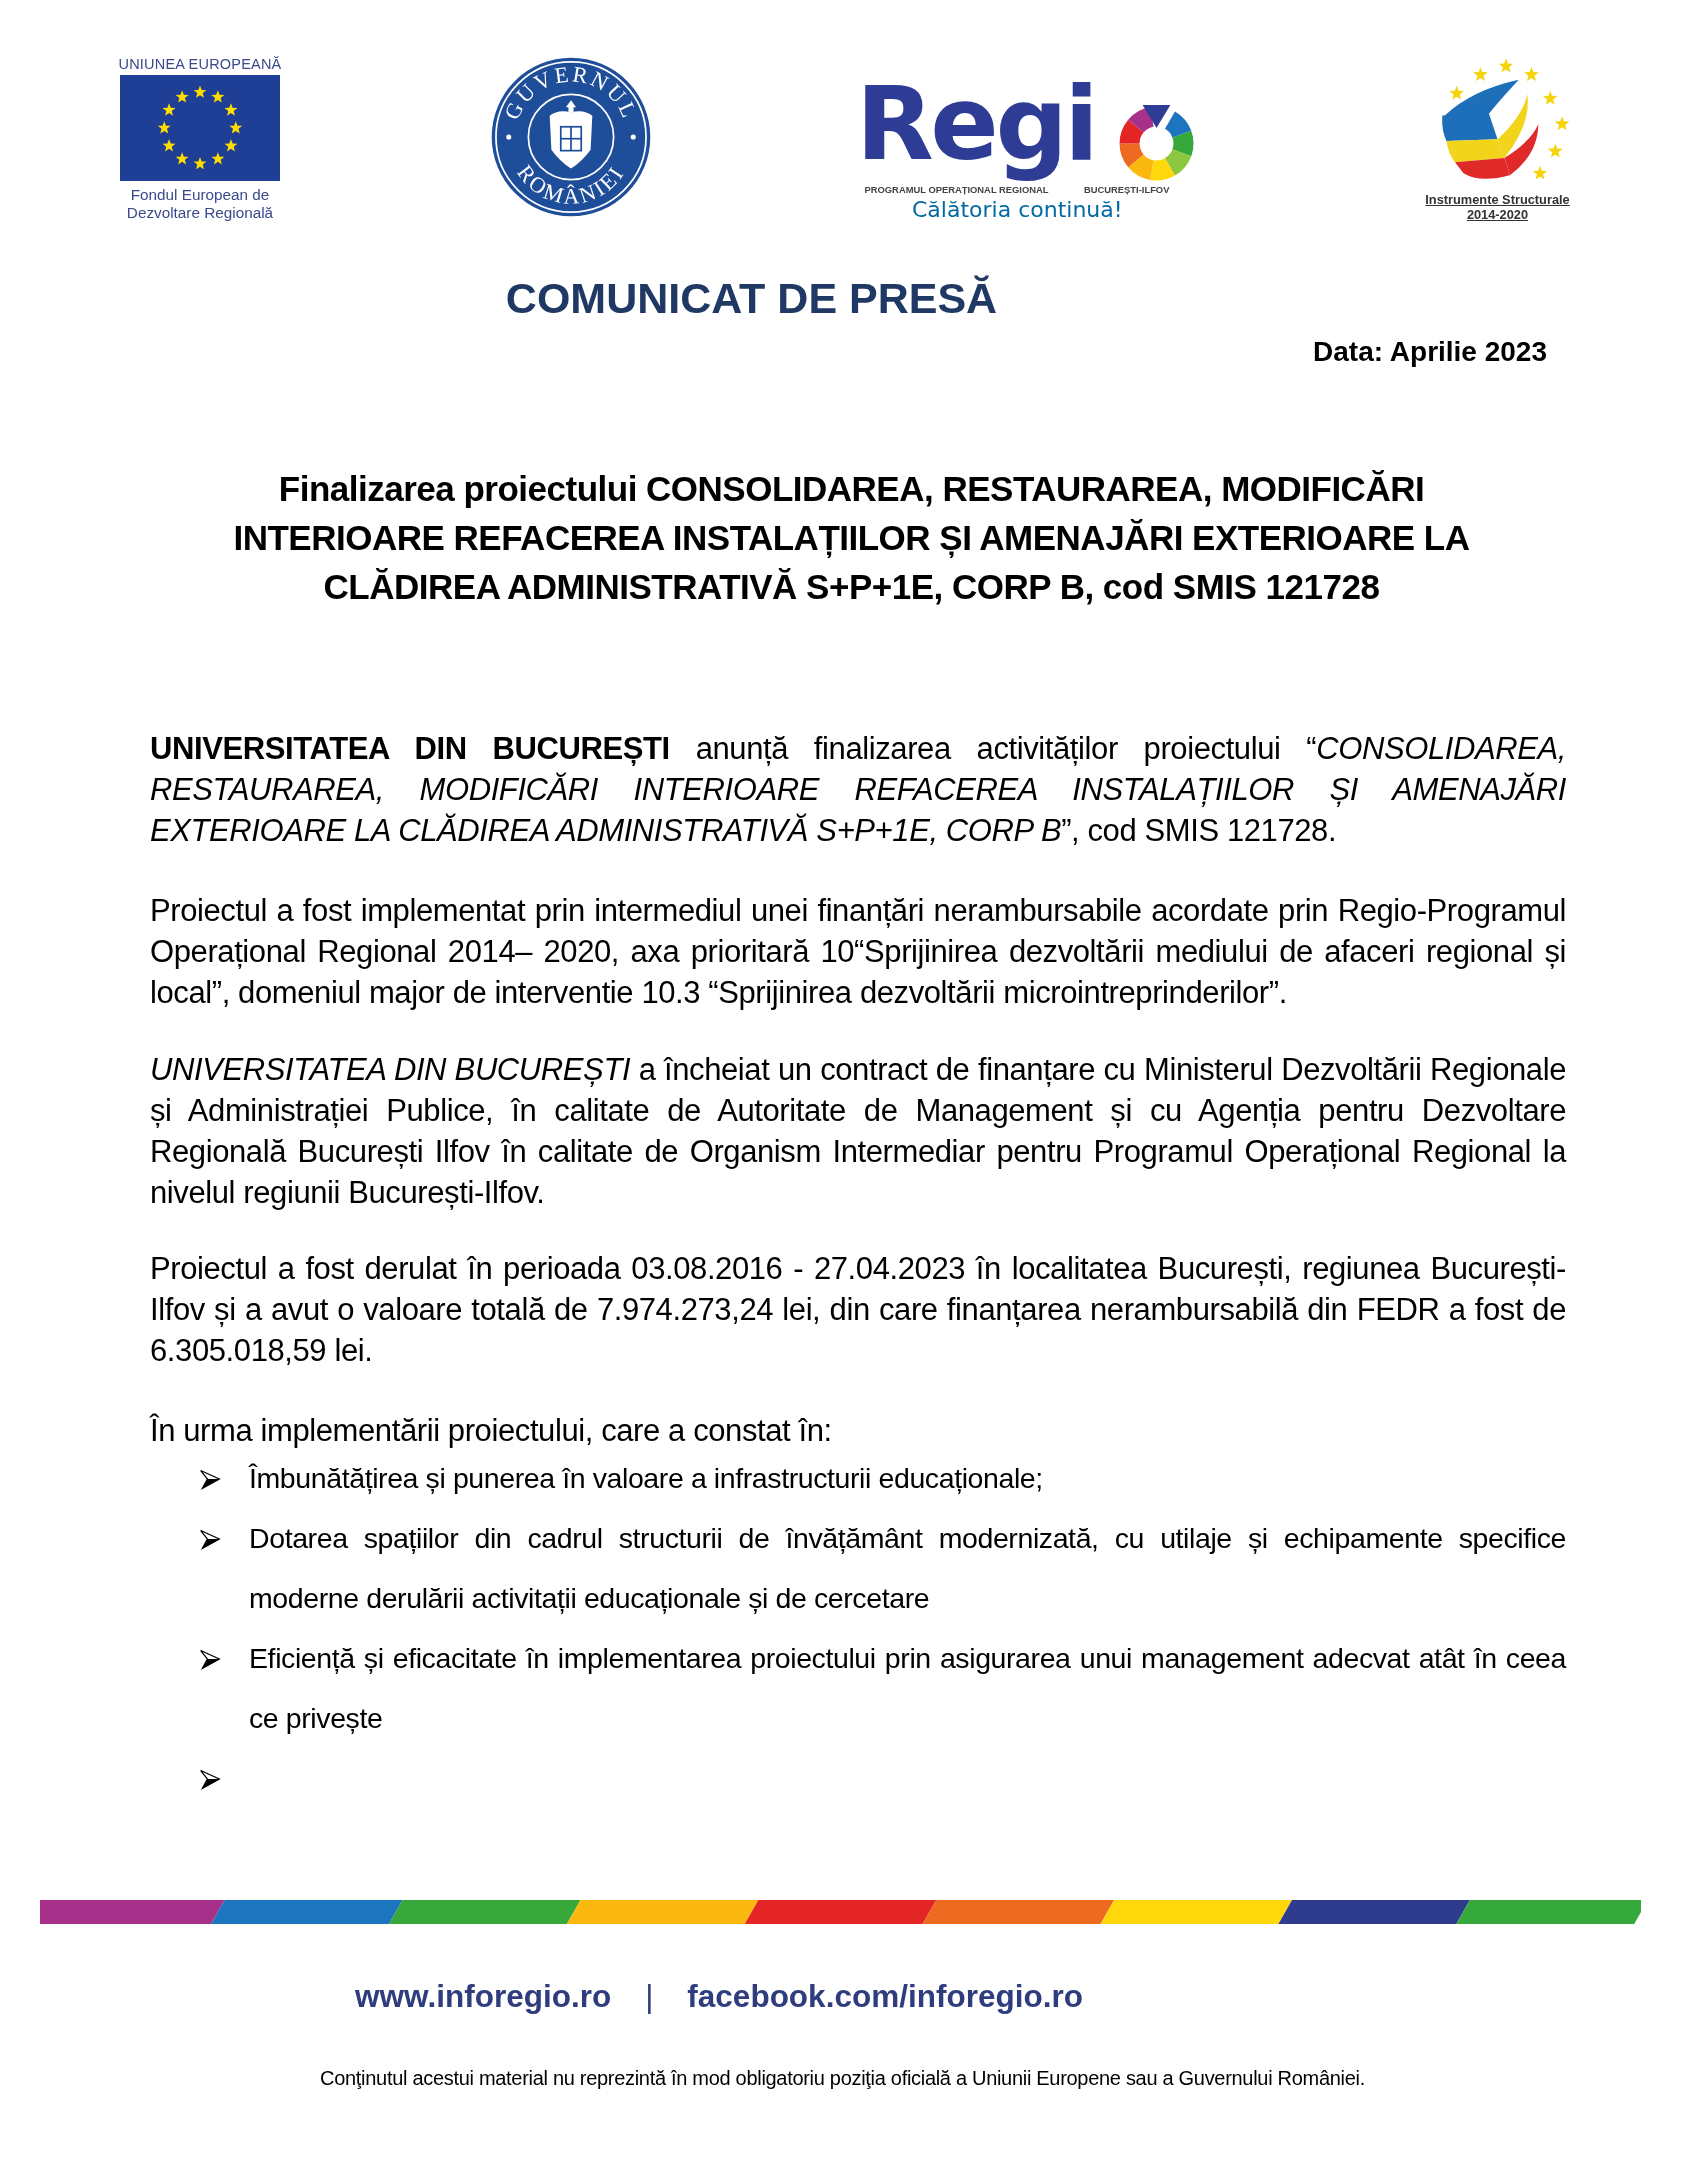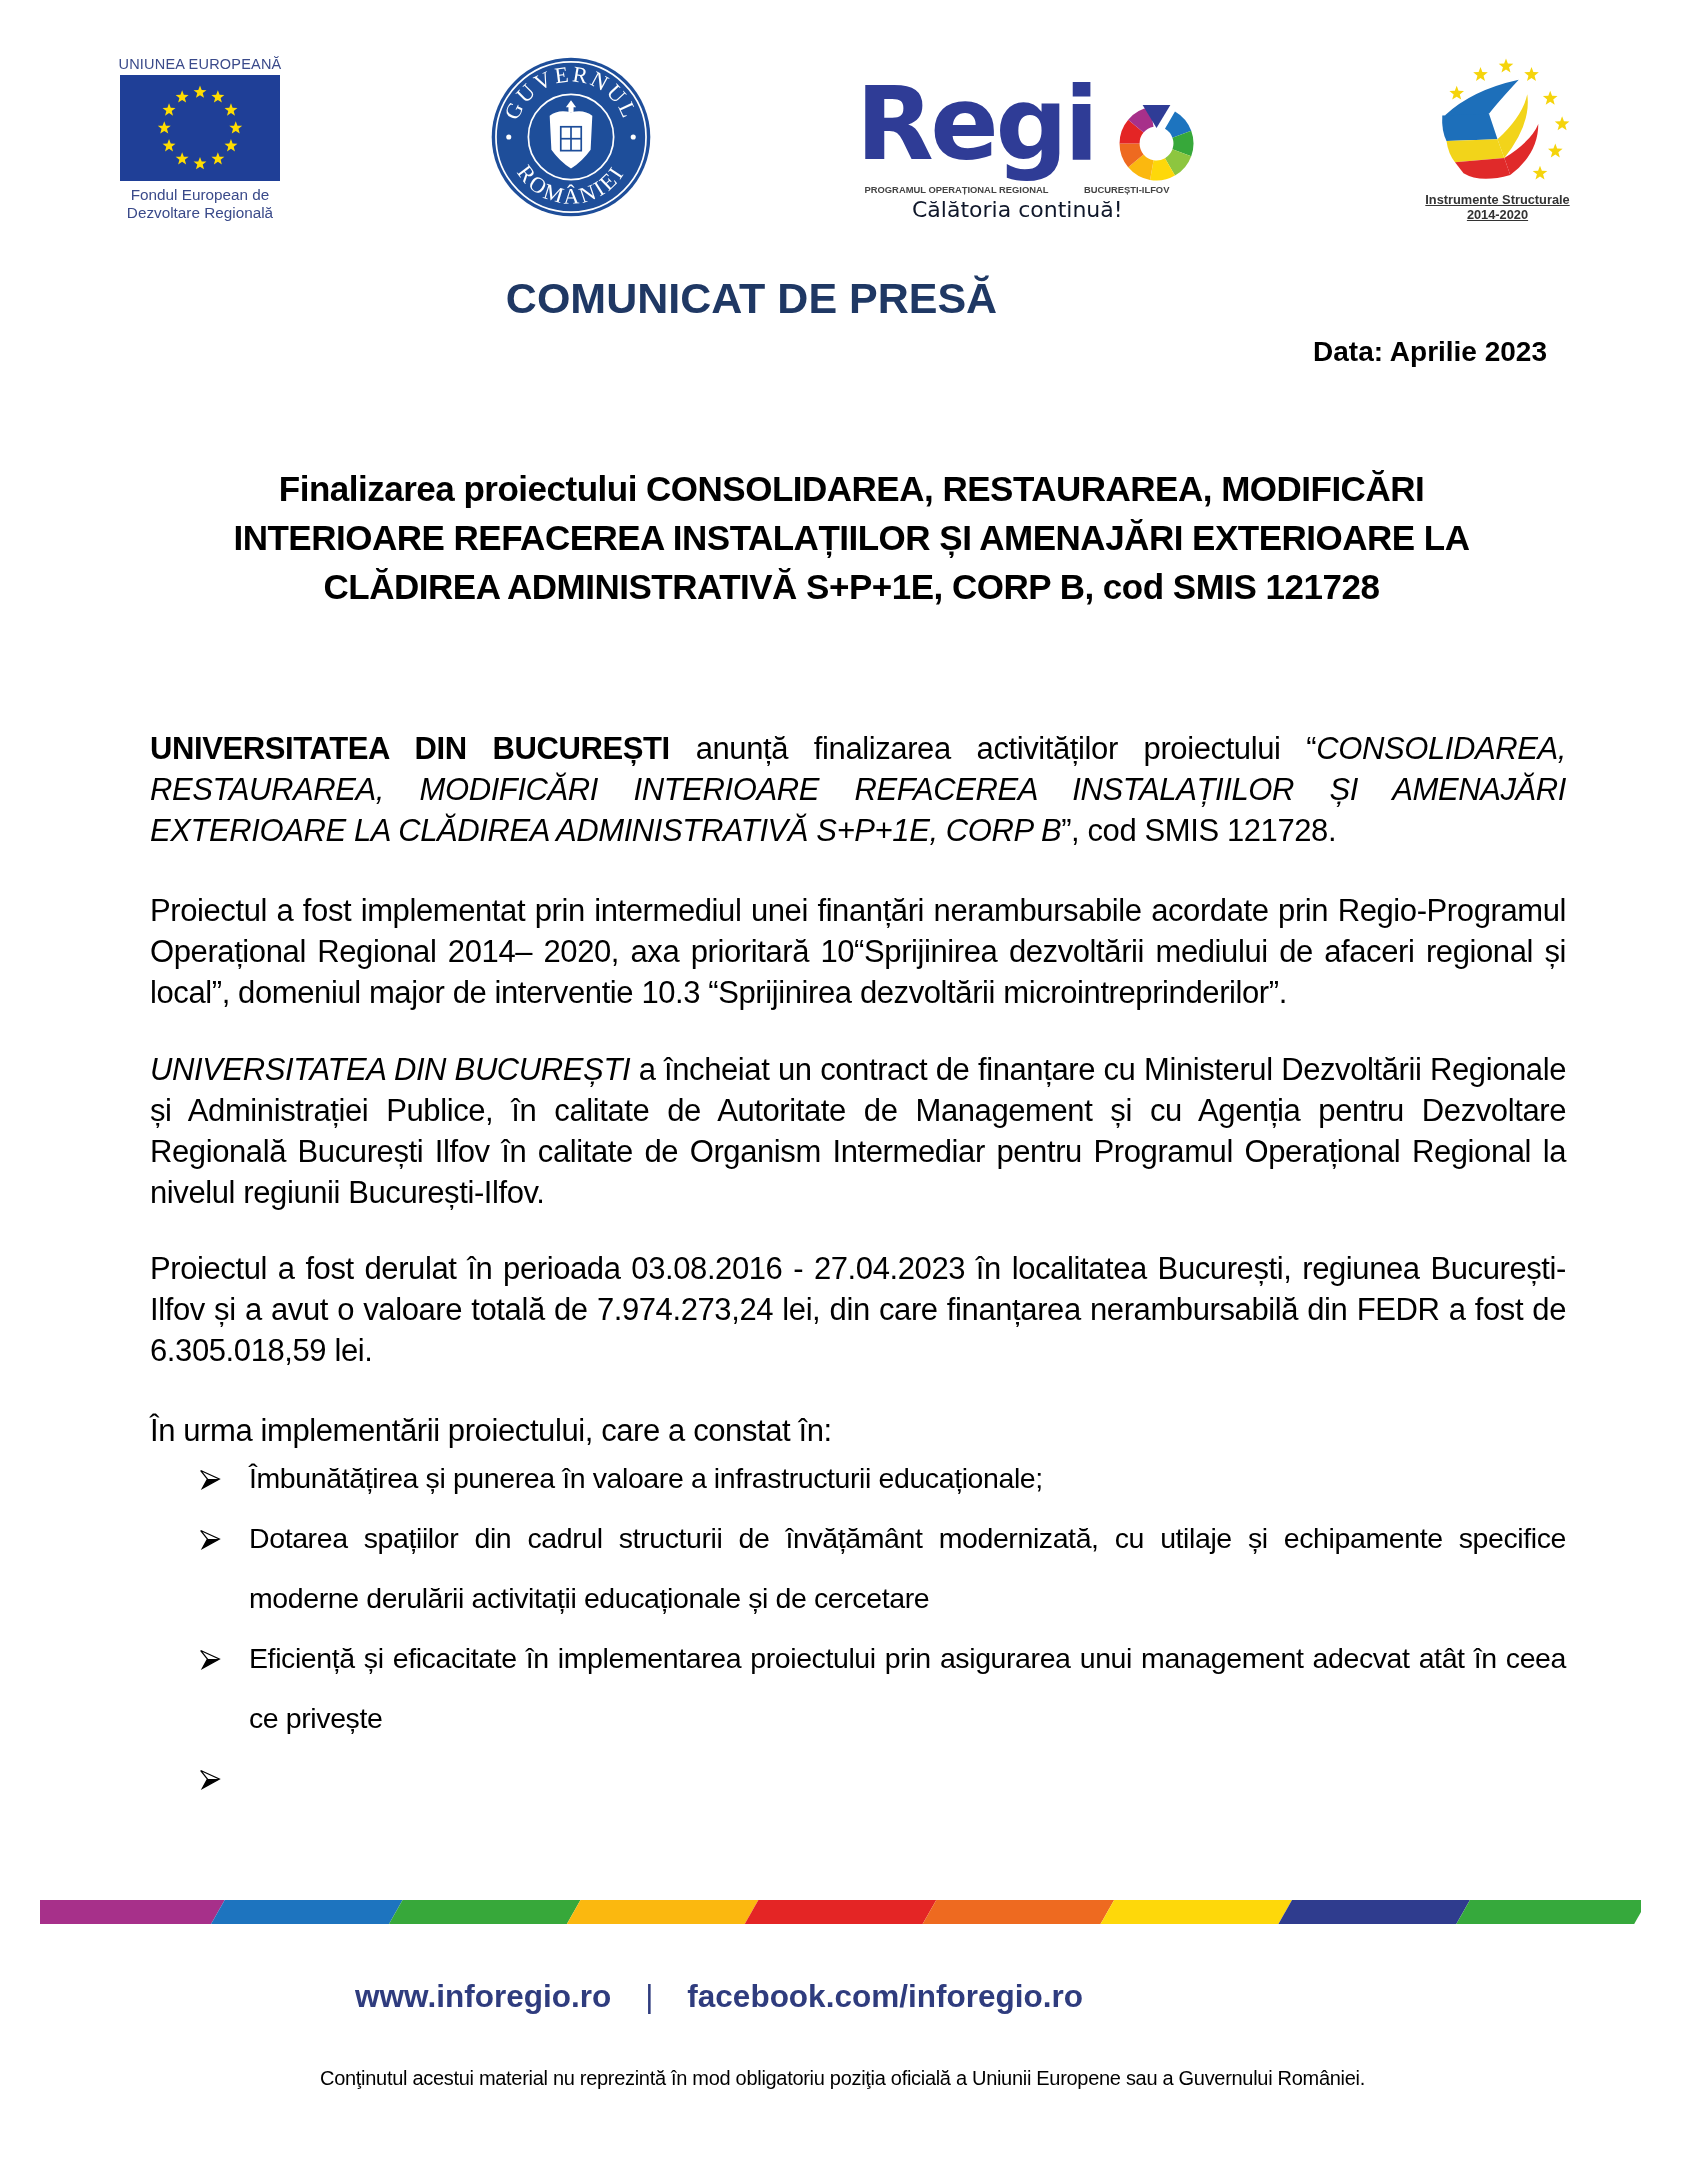--- a/index.html
+++ b/index.html
@@ -13,21 +13,21 @@
   #eu-logo .flag { width: 160px; height: 106px; background: #1f3f97; margin: 3.4px auto 5.1px; position: relative; }
   #eu-logo .eu-bottom { font-size: 15.3px; color: #3a4a8a; text-align: center; line-height: 18px; }
 
   #gov-logo { left: 490px; top: 56px; width: 162px; height: 162px; }
 
   #regio-logo { left: 856px; top: 81px; width: 358px; height: 145px; }
   #regio-logo .regio-word { position: absolute; left: 0; top: -6.8px; font-size: 101px; font-weight: bold; color: #2f3c96; letter-spacing: -3.4px; font-family: "DejaVu Sans", sans-serif; line-height: 101px; }
   #regio-logo .wheel { position: absolute; left: 262px; top: 24px; width: 77px; height: 77px; }
   #regio-logo .prog { position: absolute; left: 8.5px; top: 103px; font-size: 9.4px; font-weight: bold; color: #444; letter-spacing: 0; font-family: "Liberation Sans", sans-serif; }
   #regio-logo .prog-right { position: absolute; left: 228px; top: 103px; font-size: 9.4px; font-weight: bold; color: #444; }
-  #regio-logo .tagline { position: absolute; left: 56px; top: 116px; font-size: 22px; color: #0f172a; font-family: "DejaVu Sans", sans-serif; }
+  #regio-logo .tagline { position: absolute; left: 56px; top: 116px; font-size: 22px; color: #0369a1; font-family: "DejaVu Sans", sans-serif; }
 
   #is-logo { left: 1404px; top: 56px; width: 187px; height: 179px; }
   #is-logo .is-text { position: absolute; left: 0; width: 187px; top: 136px; text-align: center; font-size: 12.8px; font-weight: bold; color: #333; line-height: 15.3px; font-family: "Liberation Sans", sans-serif; text-decoration: underline; }
 
   
   #press-title { position: absolute; left: 0; width: 1503px; top: 274px; text-align: center;
                  font-size: 43px; font-weight: bold; color: #1f3864; letter-spacing: 0px; }
   #press-date { position: absolute; right: 138px; top: 336px; font-size: 28px; font-weight: bold; }
 
   #headline { position: absolute; left: 170px; width: 1363px; top: 464px; text-align: center;

